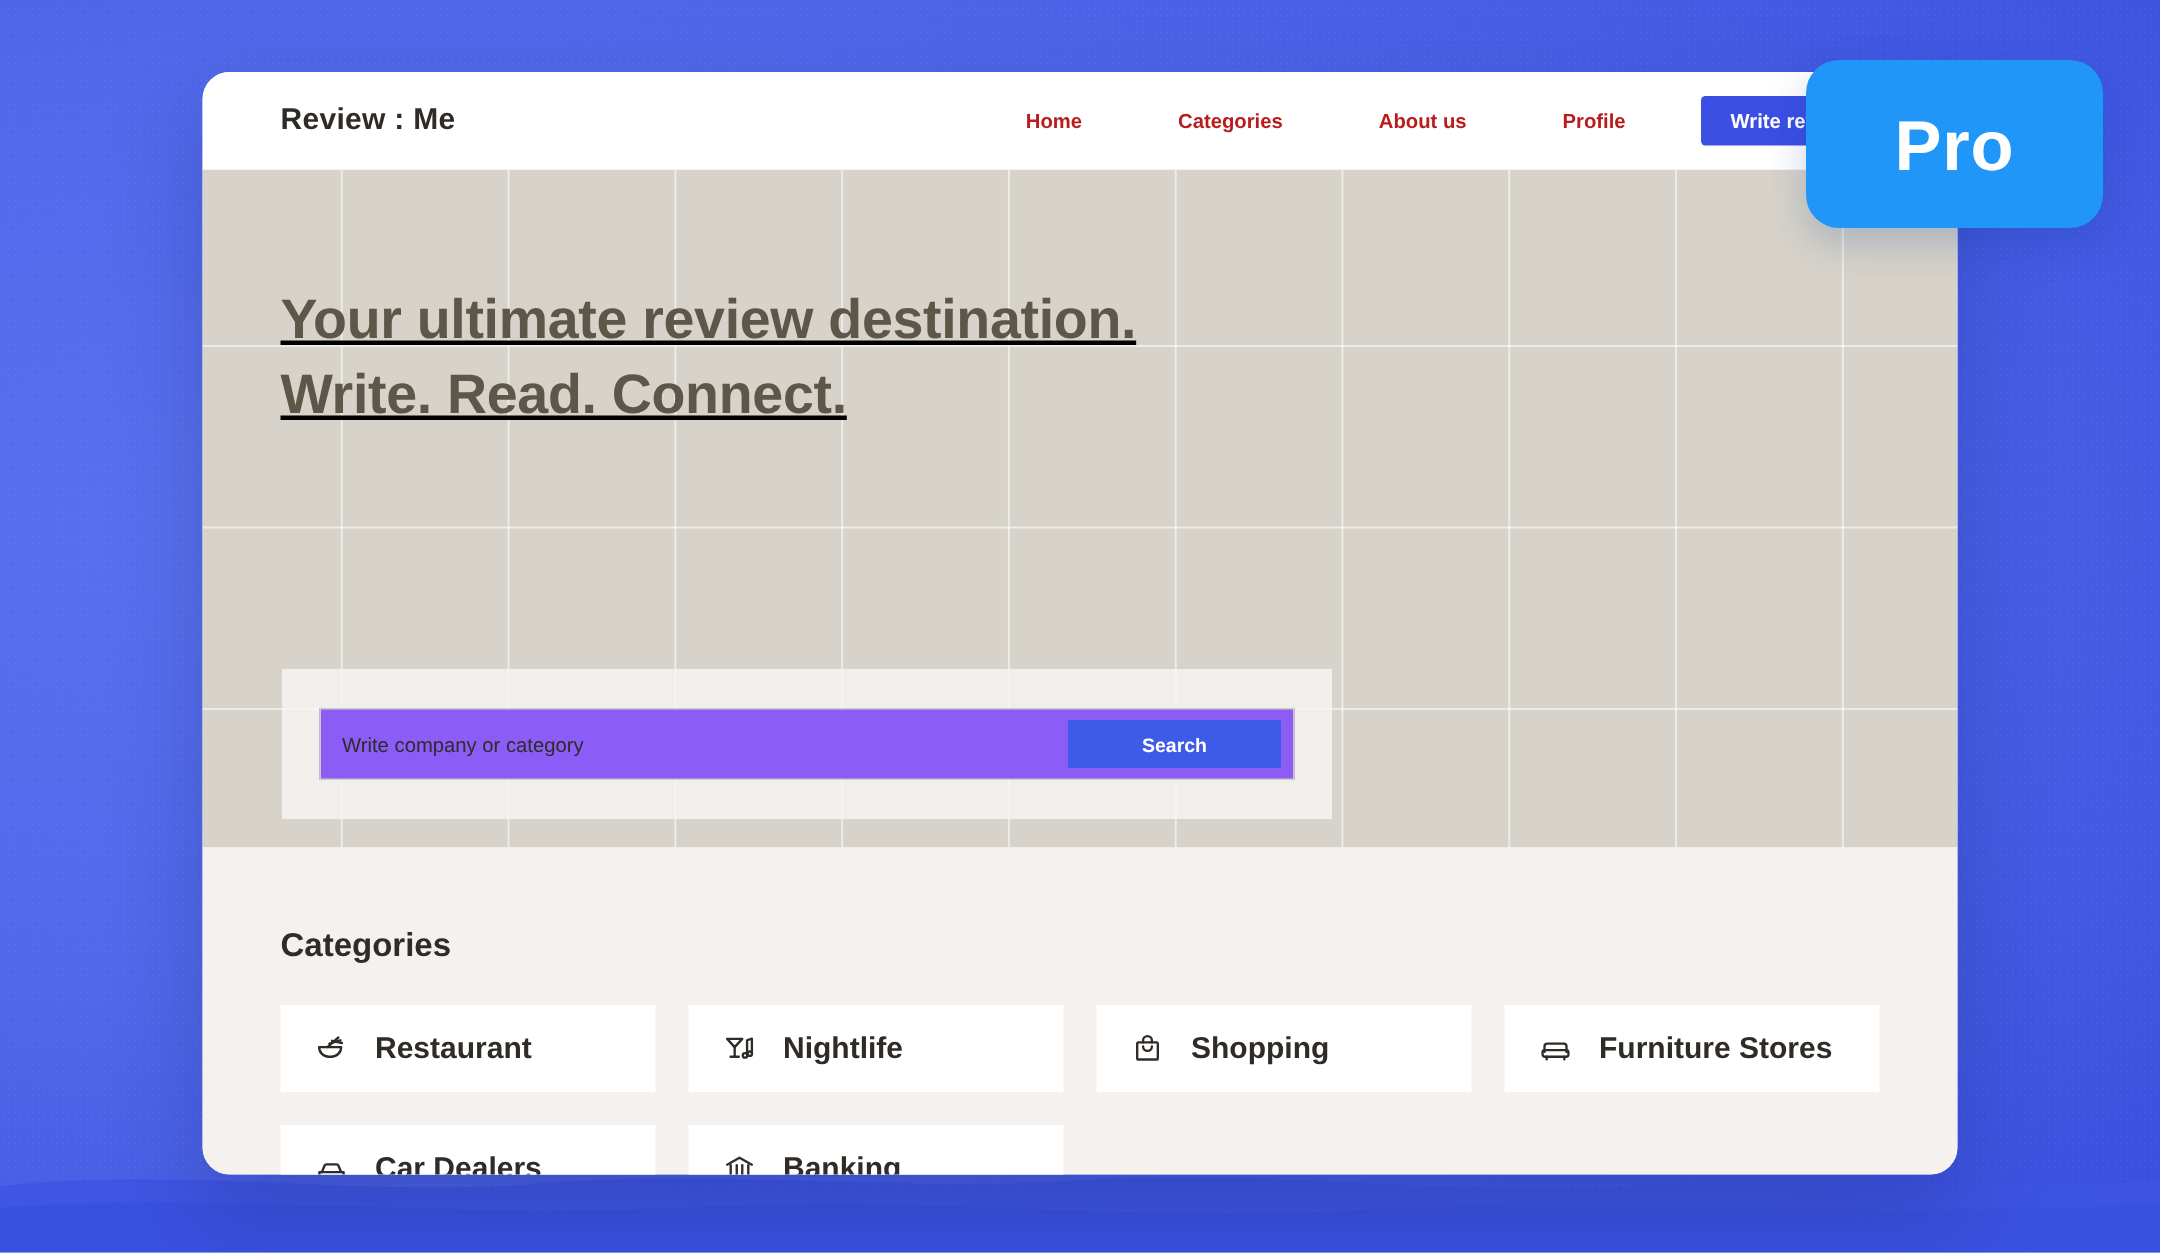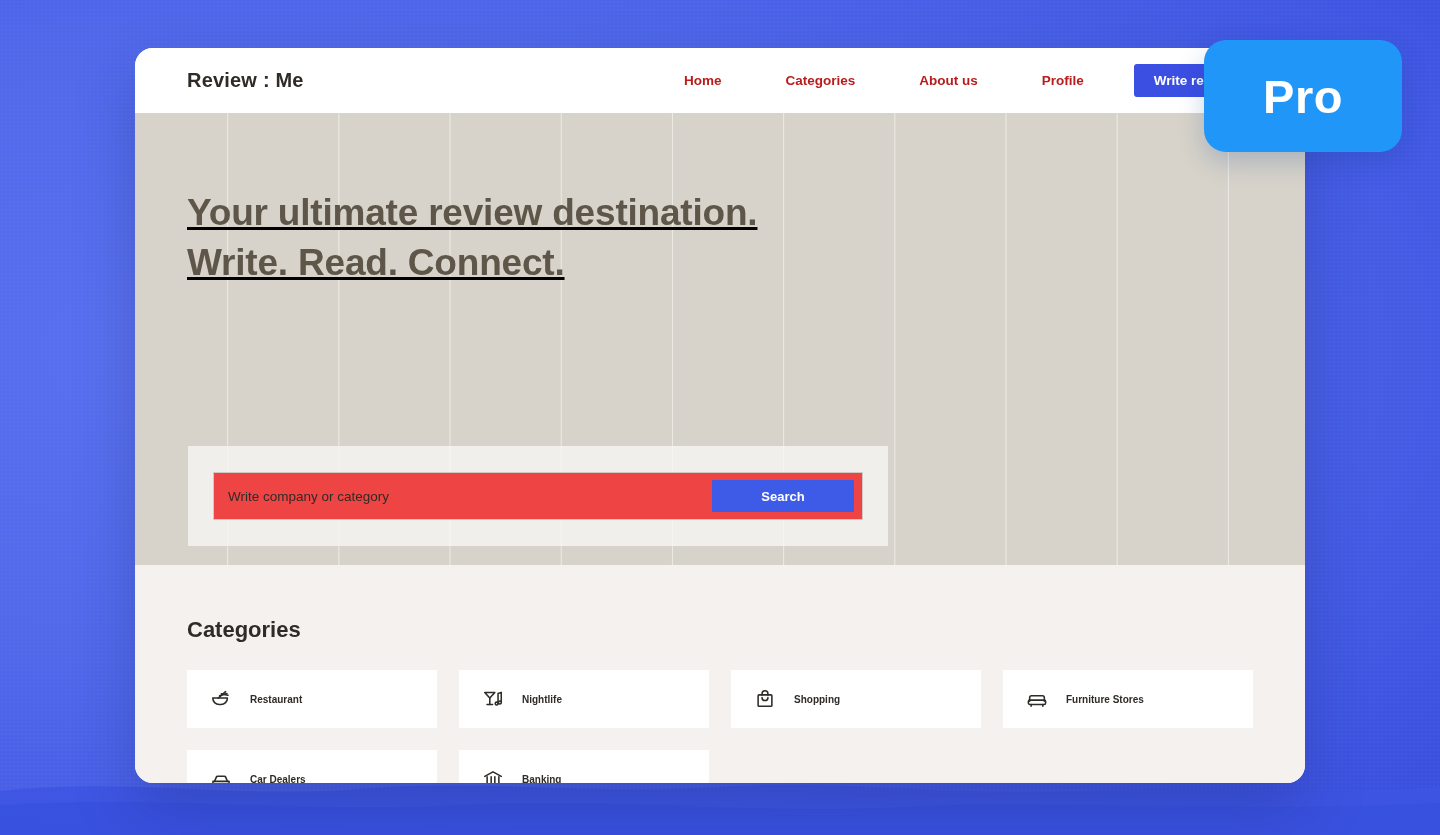--- a/index.html
+++ b/index.html
@@ -98,21 +98,21 @@
   #search-panel {
     position:absolute; z-index:2;
     left:53px; top:333px; width:700px; height:100px;
     background:rgba(248,246,243,.80);
     display:flex; align-items:center;
     padding:0 25px;
   }
   #search-row {
     display:flex; align-items:center;
     width:100%; height:48px;
-    background:#ef4444;
+    background:#8b5cf6;
     border:1px solid #cfcbc4;
   }
   #search-input {
     flex:1 1 auto; height:100%;
     border:none; outline:none; background:transparent;
     font-family:"Liberation Sans", sans-serif;
     font-size:13.5px; color:#2f2b27;
     padding:0 14px;
   }
   #search-input::placeholder { color:#2f2b27; opacity:1; }
@@ -148,21 +148,21 @@
     padding:0 22px; gap:17px;
     cursor:pointer;
   }
   .category-icon {
     flex:0 0 auto; width:24px; height:24px;
     display:flex; align-items:center; justify-content:center;
     color:#2f2b27;
   }
   .category-icon svg { display:block; }
   .category-label {
-    font-size:10px; font-weight:bold; color:#2f2b27;
+    font-size:20px; font-weight:bold; color:#2f2b27;
     white-space:nowrap;
   }
 
   
   #pro-badge {
     position:absolute; z-index:10;
     left:1204px; top:40px; width:198px; height:112px;
     background:#2196f9;
     border-radius:22px;
     display:flex; align-items:center; justify-content:center;

